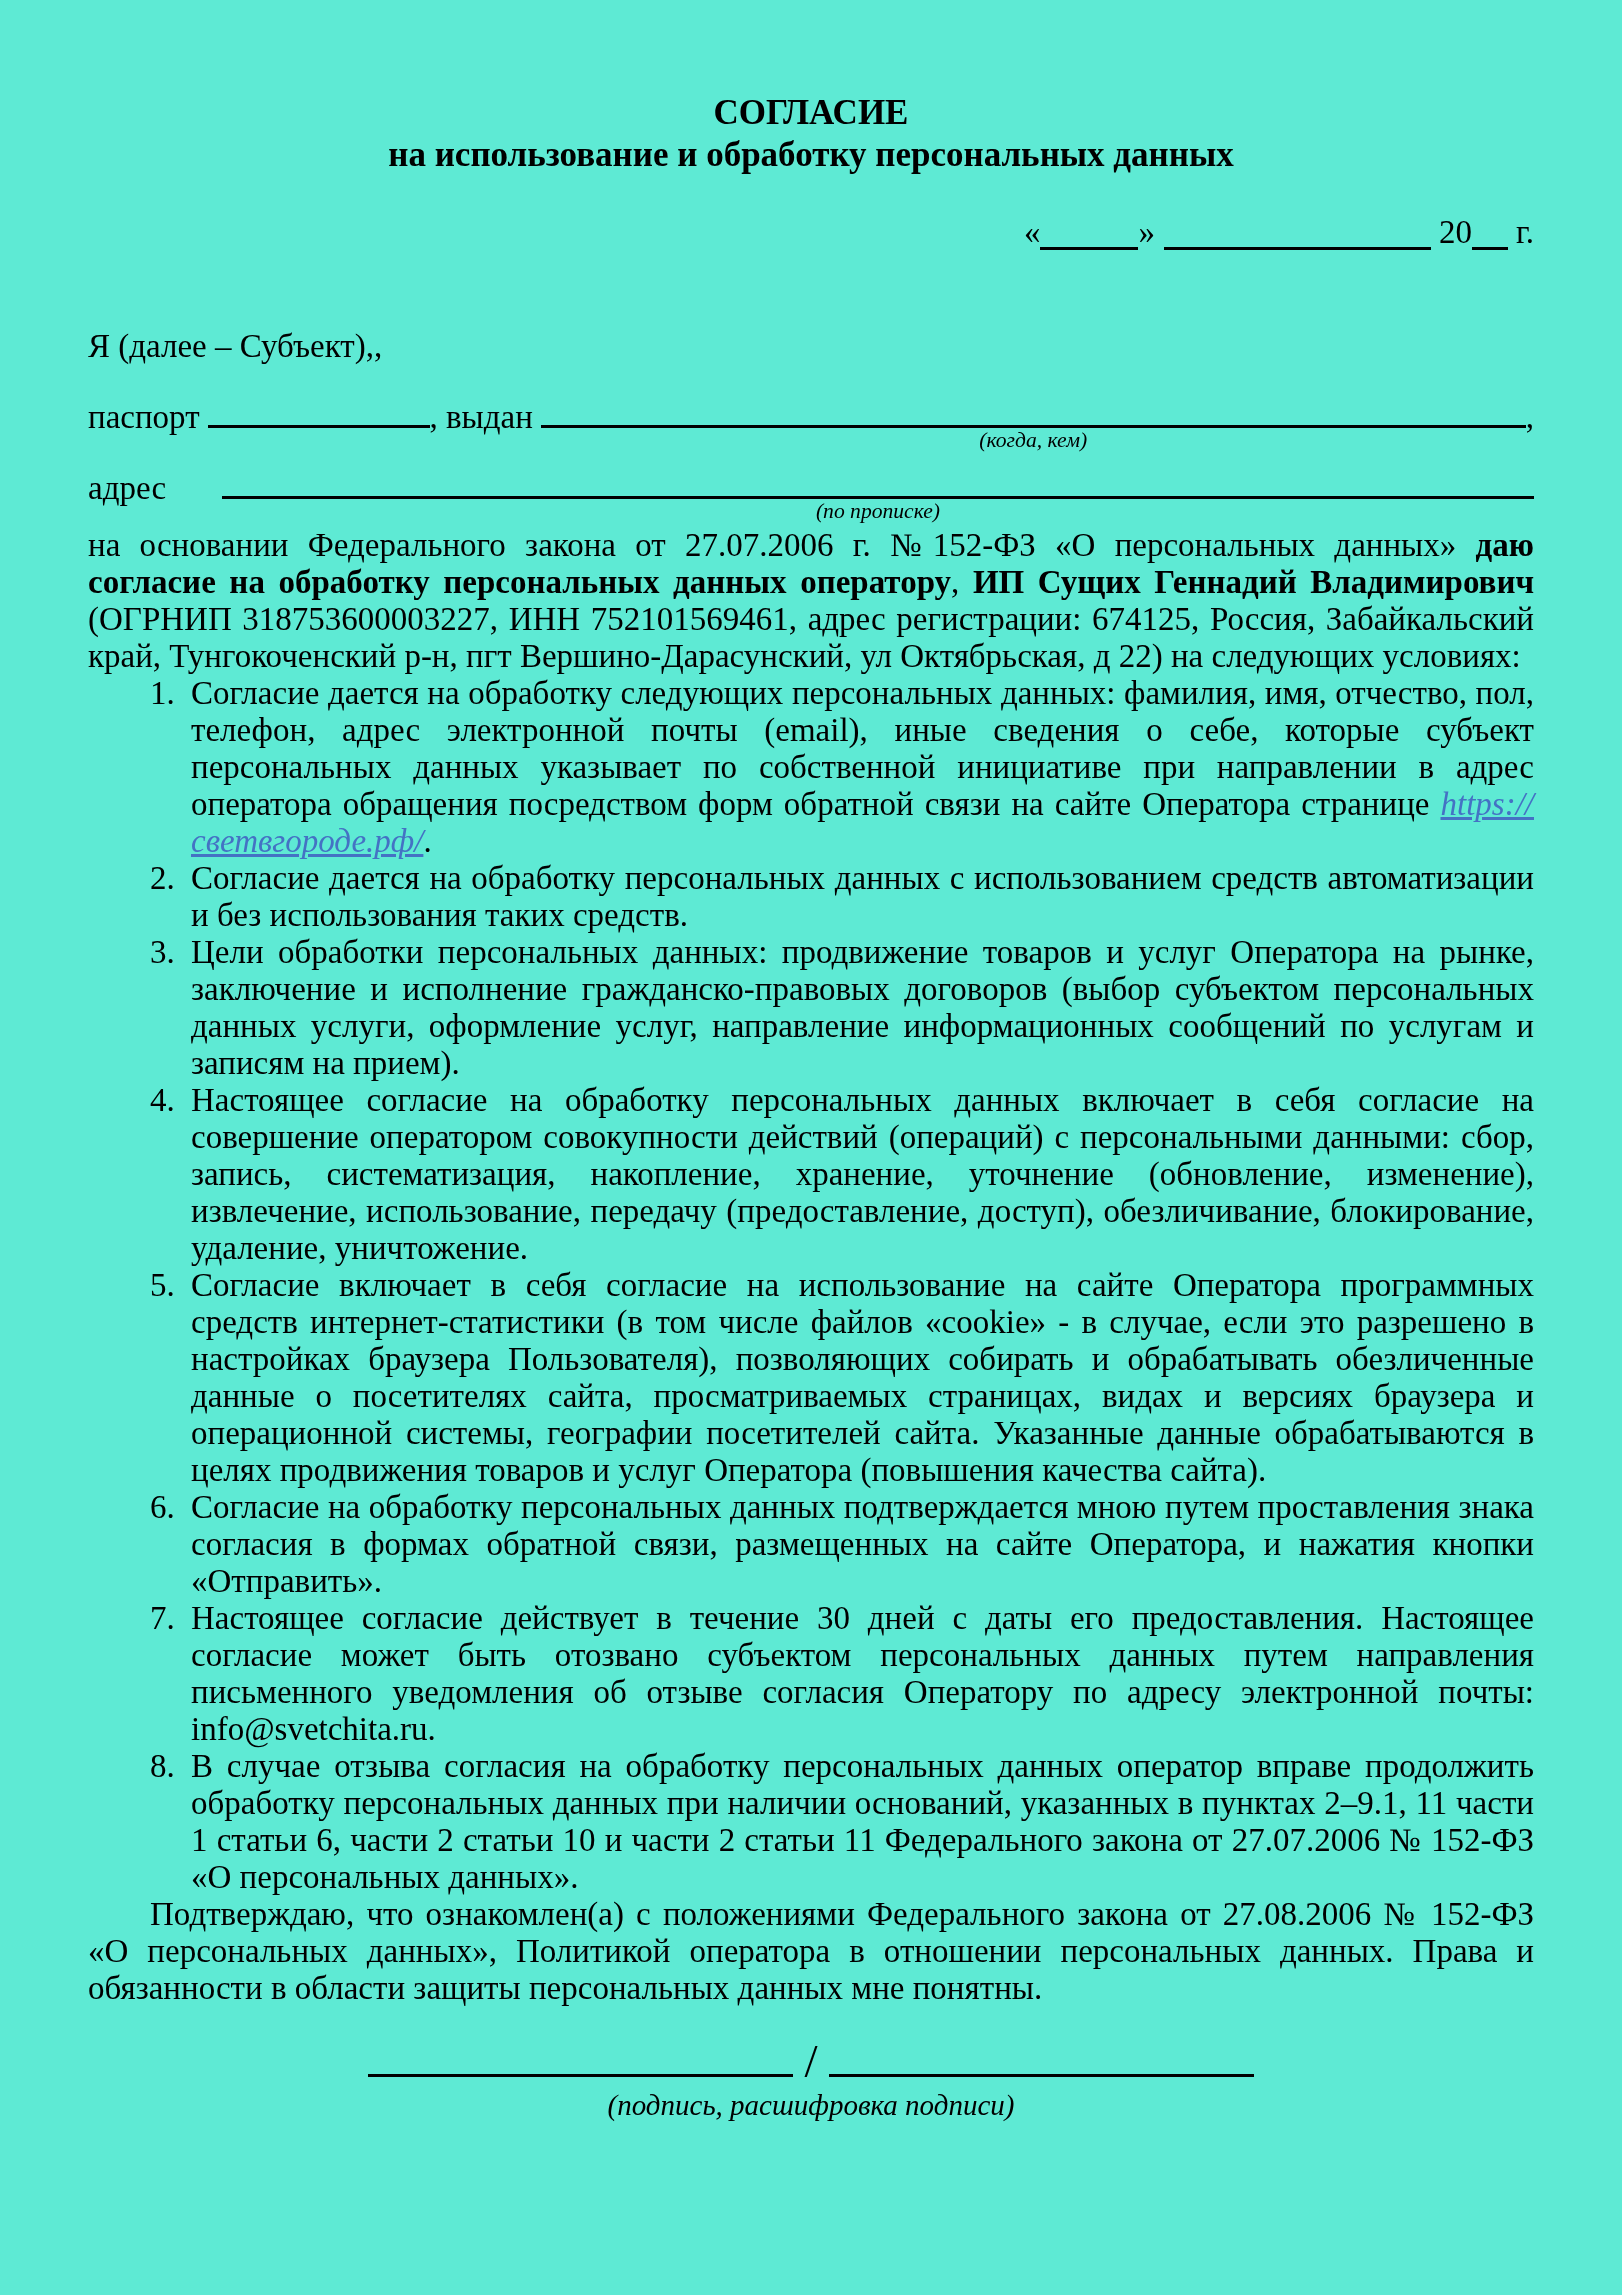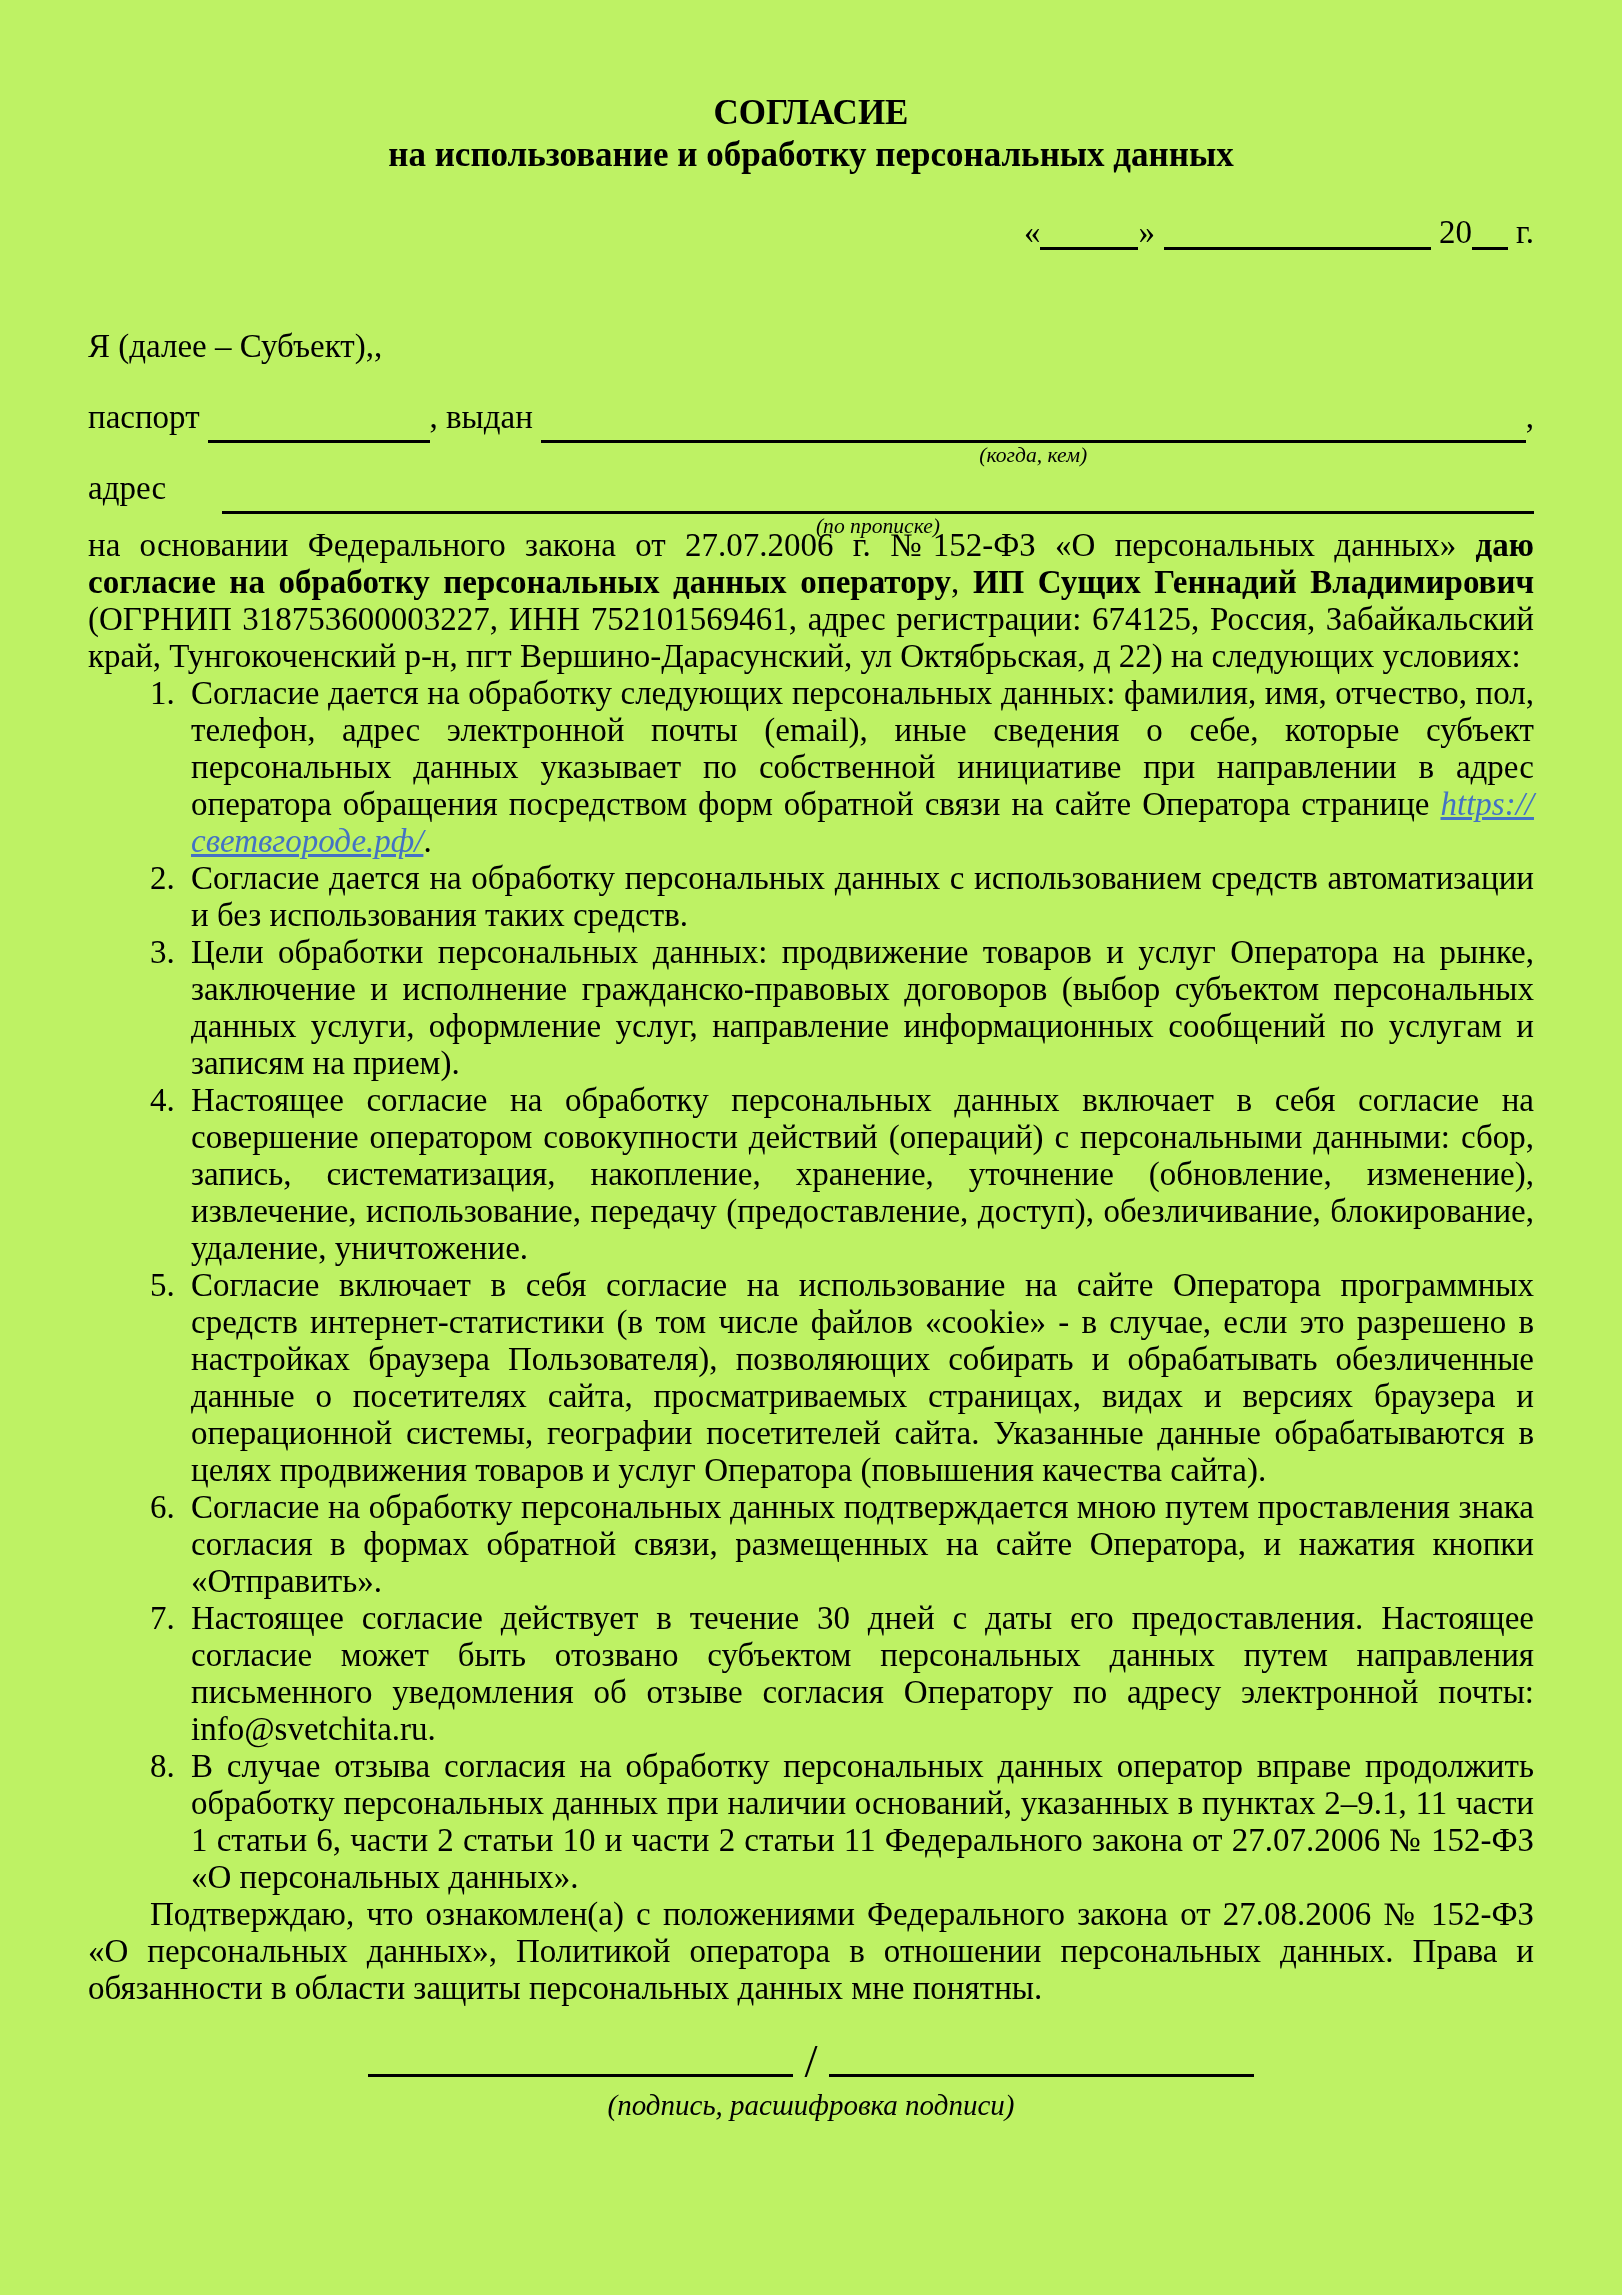--- a/index.html
+++ b/index.html
@@ -1,20 +1,20 @@
 <!DOCTYPE html>
 <html lang="ru" style="font-size:10.5px"><head>
 <meta charset="utf-8">
 <style>
   html, body { margin: 0; padding: 0; background: #ffffff; }
   .page {
     position: relative;
     width: 1622px;
     height: 2295px;
-    background: #bef264;
+    background: #5eead4;
     color: #000000;
     font-family: "Liberation Serif", "DejaVu Serif", serif;
     font-size: 33px;
     line-height: 37px;
     box-sizing: border-box;
     padding: 92px 88px 0 88px;
     overflow: hidden;
   }
   .doc-title {
     text-align: center;
@@ -32,21 +32,21 @@
     height: 7.9px;
     border-bottom: 3.3px solid #000;
     vertical-align: -6.5px;
   }
   .w-day   { width: 98px; }
   .w-month { width: 267px; margin-left: 9.2px; margin-right: 7.9px; }
   .w-year  { width: 36px;  margin-right: 7.9px; }
 
   .form-row {
     display: flex;
-    align-items: flex-end;
+    align-items: flex-start;
     margin-top: 34px;
     margin-bottom: 30px;
   }
   .form-row .label { white-space: nowrap; }
   .fill {
     flex: 1 1 auto;
     border-bottom: 3.3px solid #000;
     margin-left: 7.9px;
     margin-bottom: -6.5px;
     position: relative;

